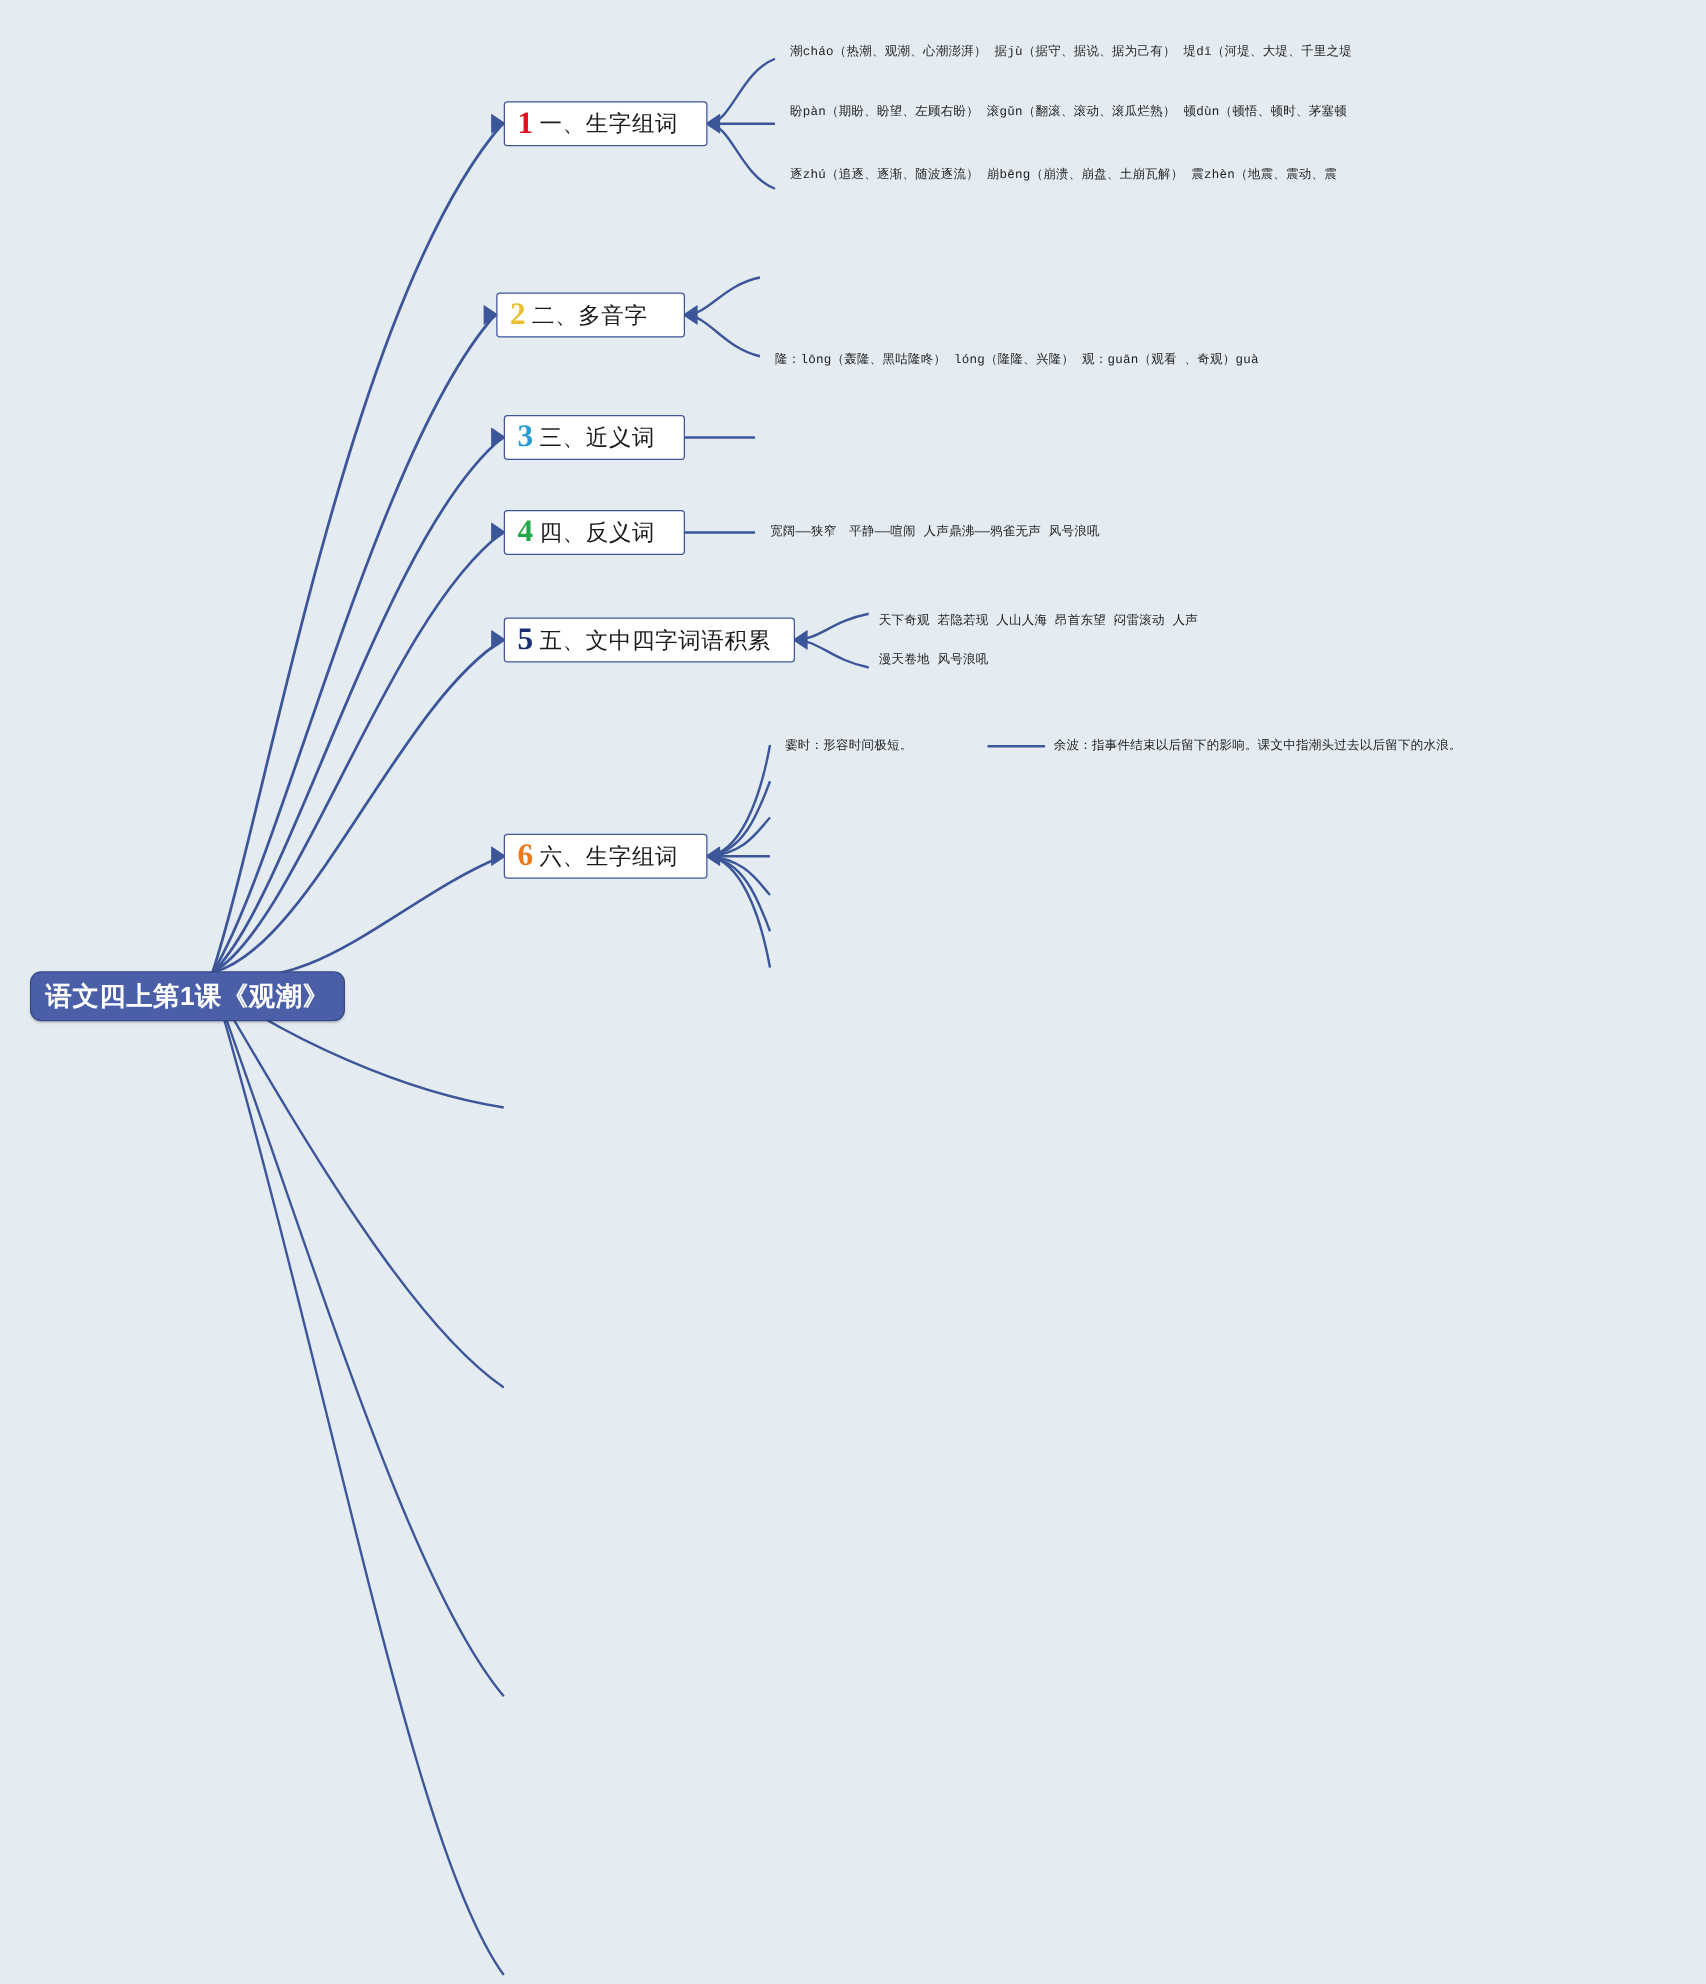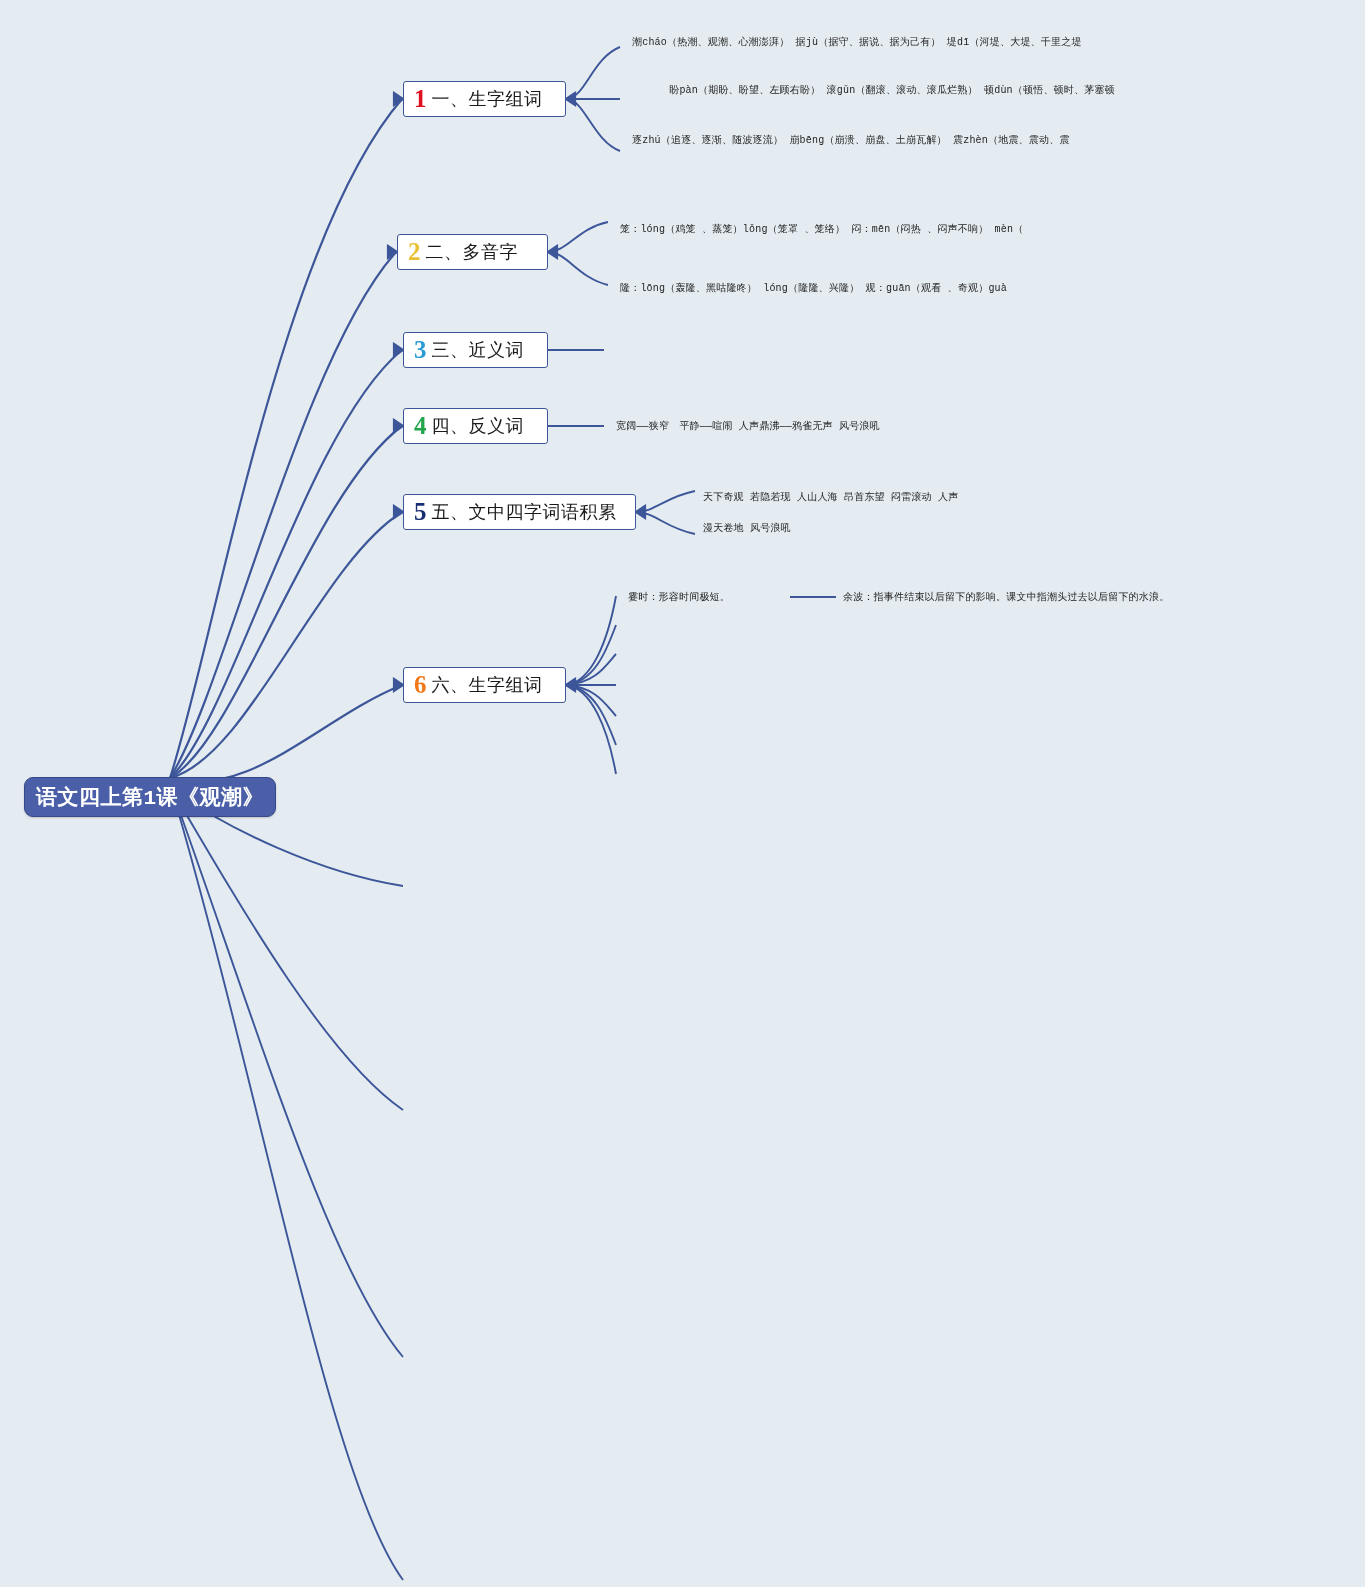--- a/index.html
+++ b/index.html
@@ -48,21 +48,21 @@
     border: 1px solid #37488a;
     border-radius: 9px;
     box-sizing: border-box;
     display: flex;
     align-items: center;
     justify-content: center;
     box-shadow: 0 1px 2px rgba(0,0,0,0.18);
   }
   .root-node .root-label {
     color: #ffffff;
-    font-family: Liberation Mono, monospace;
+    font-family: Liberation Sans, sans-serif;
     font-weight: bold;
     font-size: 21px;
     letter-spacing: 0.5px;
     white-space: nowrap;
   }
 
   
   .topic {
     position: absolute;
     background: #ffffff;
@@ -161,28 +161,27 @@
 
   <div class="root-node" style="background: rgb(74, 95, 168);">
     <span class="root-label" style="color: rgb(255, 255, 255);">语文四上第1课《观潮》</span>
   </div>
 
   <div class="topic" style="left:403px; top:81px; width:163px;">
     <span class="num" style="color: rgb(224, 16, 32);">1</span>
     <span class="tlabel">一、生字组词</span>
   </div>
   <div class="leaf wider" style="left:632px; top:30px;">潮cháo（热潮、观潮、心潮澎湃） 据jù（据守、据说、据为己有） 堤dī（河堤、大堤、千里之堤</div>
-  <div class="leaf wider" style="left:632px; top:78px;text-align:center;">盼pàn（期盼、盼望、左顾右盼） 滚gǔn（翻滚、滚动、滚瓜烂熟） 顿dùn（顿悟、顿时、茅塞顿</div>
+  <div class="leaf wider" style="left:632px; top:78px;">盼pàn（期盼、盼望、左顾右盼） 滚gǔn（翻滚、滚动、滚瓜烂熟） 顿dùn（顿悟、顿时、茅塞顿</div>
   <div class="leaf wider" style="left:632px; top:128px;">逐zhú（追逐、逐渐、随波逐流） 崩bēng（崩溃、崩盘、土崩瓦解） 震zhèn（地震、震动、震</div>
 
   <div class="topic" style="left:397px; top:234px; width:151px;">
     <span class="num" style="color: rgb(232, 192, 50);">2</span>
     <span class="tlabel">二、多音字</span>
   </div>
-  <div class="leaf wider" style="left:620px; top:217px;">笼：lóng（鸡笼 、蒸笼）lǒng（笼罩 、笼络） 闷：mēn（闷热 、闷声不响） mèn（</div>
   <div class="leaf nowrap" style="left:620px; top:276px;">隆：lōng（轰隆、黑咕隆咚） lóng（隆隆、兴隆） 观：guān（观看 、奇观）guà</div>
 
   <div class="topic" style="left:403px; top:332px; width:145px;">
     <span class="num" style="color: rgb(42, 155, 212);">3</span>
     <span class="tlabel">三、近义词</span>
   </div>
 
   <div class="topic" style="left:403px; top:408px; width:145px;">
     <span class="num" style="color: rgb(34, 166, 74);">4</span>
     <span class="tlabel">四、反义词</span>

